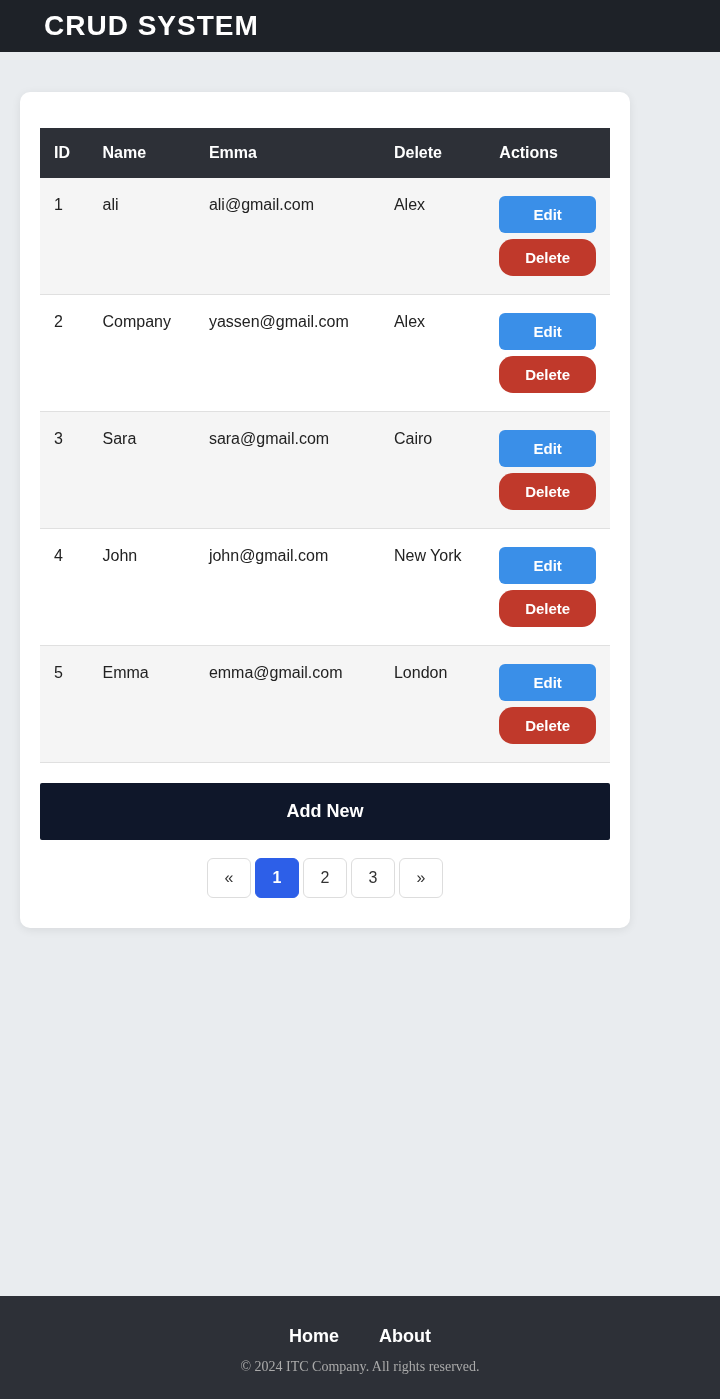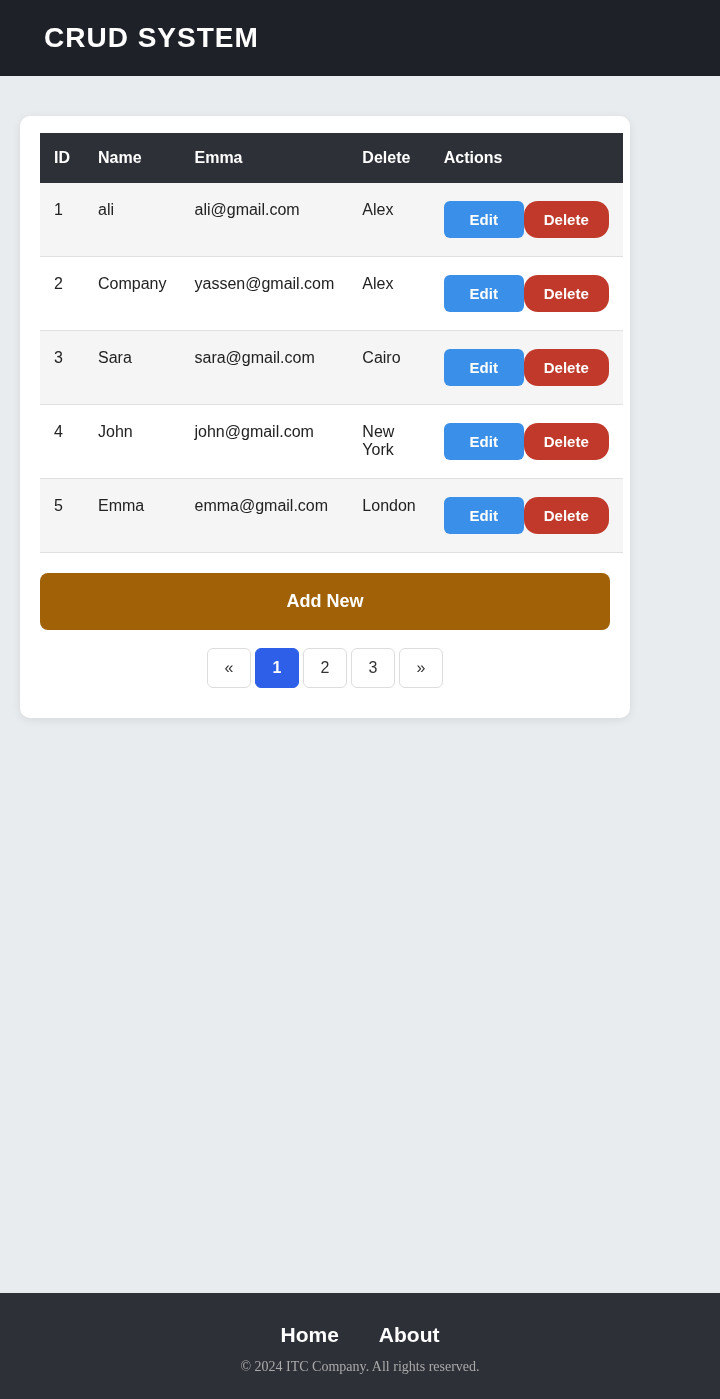--- a/index.html
+++ b/index.html
@@ -8,21 +8,21 @@
       background-color: #e9ecef;
       min-height: 1399px;
       width: 720px;
       display: flex;
       flex-direction: column;
     }
 
     
     .header {
       background-color: #1e2228;
-      padding: 22px 44px;
+      padding: 10px 44px;
       width: 100%;
     }
     .header-title {
       color: #ffffff;
       font-size: 28px;
       font-weight: 900;
       letter-spacing: 1px;
     }
 
     
@@ -31,21 +31,21 @@
       padding: 40px 20px 40px 20px;
       display: flex;
       justify-content: flex-start;
       align-items: flex-start;
     }
 
     .card {
       background: #ffffff;
       border-radius: 10px;
       box-shadow: 0 2px 10px rgba(0,0,0,0.08);
-      padding: 17px 20px 30px 20px;
+      padding: 36px 20px 30px 20px;
       width: 610px;
     }
 
     
     table {
       width: 100%;
       border-collapse: collapse;
       margin-bottom: 20px;
     }
 
@@ -74,21 +74,22 @@
 
     tbody td {
       padding: 18px 14px;
       font-size: 16px;
       color: #222;
       vertical-align: top;
     }
 
     .actions-cell {
       display: flex;
-      flex-direction: row;
+      flex-direction: column;
+      gap: 6px;
     }
 
     .btn-edit {
       background-color: #3a8fe8;
       color: #fff;
       border: none;
       border-radius: 6px;
       padding: 10px 20px;
       font-size: 15px;
       cursor: pointer;
@@ -104,24 +105,24 @@
       padding: 10px 20px;
       font-size: 15px;
       cursor: pointer;
       font-weight: 600;
       min-width: 80px;
     }
 
     
     .btn-add-new {
       width: 100%;
-      background-color: #a16207;
+      background-color: #0f172a;
       color: #fff;
       border: none;
-      border-radius: 8px;
+      border-radius: 2px;
       padding: 18px;
       font-size: 18px;
       font-weight: 600;
       cursor: pointer;
       margin-bottom: 18px;
     }
 
     
     .pagination {
       display: flex;
@@ -155,21 +156,21 @@
       text-align: center;
     }
     .footer-links {
       display: flex;
       justify-content: center;
       gap: 40px;
       margin-bottom: 12px;
     }
     .footer-link {
       color: #ffffff;
-      font-size: 21px;
+      font-size: 18px;
       font-weight: 600;
       text-decoration: none;
       cursor: pointer;
     }
     .footer-copyright {
       color: #aaa;
       font-size: 14px;
       font-family: Liberation Serif, serif;
     }
   </style>

